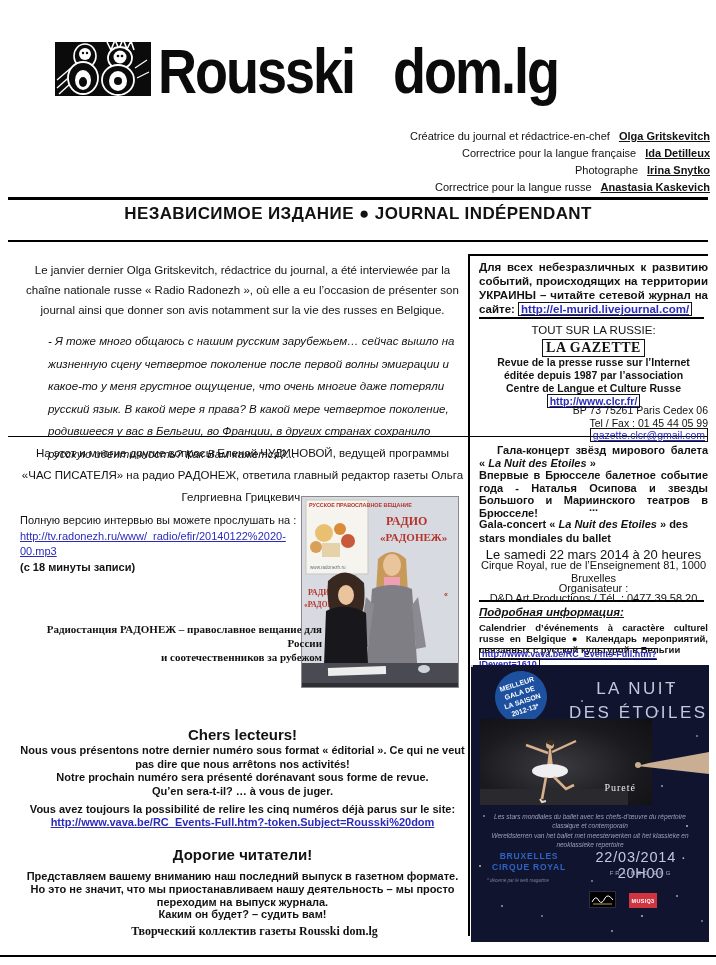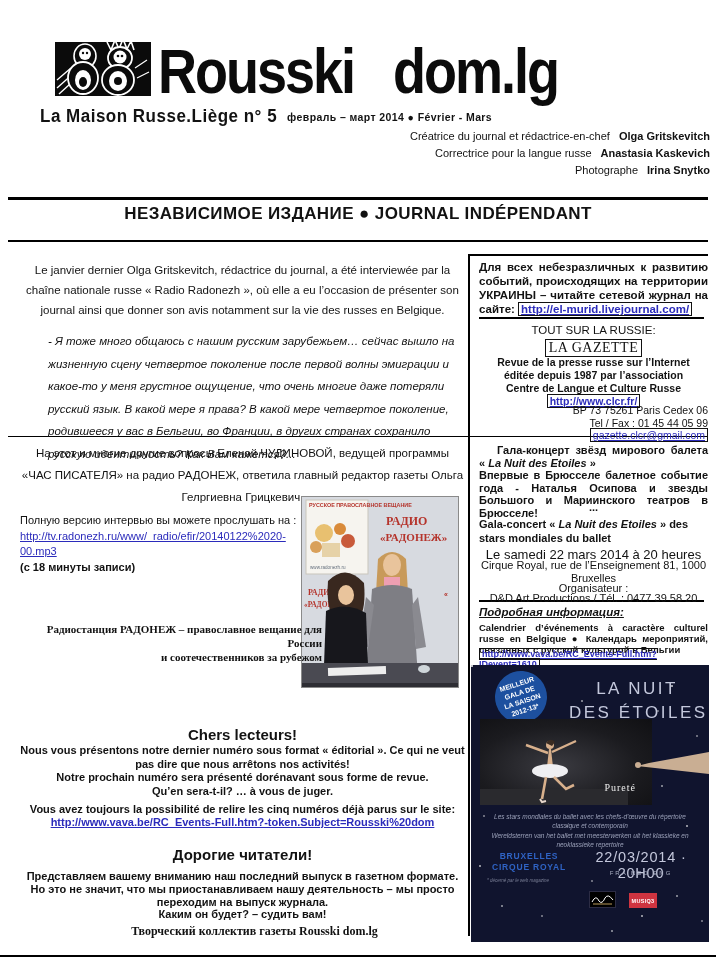--- a/index.html
+++ b/index.html
@@ -10,21 +10,21 @@
   
   .logo-box { position:absolute; left:55px; top:38px; width:96px; height:58px; }
   .masthead { position:absolute; left:158px; top:34px; font-weight:bold; font-size:54px;
               letter-spacing:-2px; word-spacing:26px; transform:scaleY(1.18); transform-origin:left top;
               color:#0b0b0b; white-space:nowrap; }
   .issue-line { position:absolute; left:40px; top:106px; white-space:nowrap; }
   .issue-name { font-weight:bold; font-size:17px; letter-spacing:0.5px; transform:scaleY(1.1); display:inline-block; }
   .issue-dates { font-weight:bold; font-size:10.5px; margin-left:10px; letter-spacing:0.4px; }
   .credits { position:absolute; right:6px; top:128px; text-align:right; font-size:11px; line-height:17px; }
   .credit-role { }
-  .credit-name { font-weight:bold; margin-left:9px; }
+  .credit-name { font-weight:bold; margin-left:9px;text-decoration:underline; }
 
   
   .hrule { position:absolute; background:#000; }
   .rule-top    { left:8px; right:8px; top:197px; height:3px; }
   .rule-banner { left:8px; right:8px; top:240px; height:2px; }
   .rule-mid    { left:8px; right:8px; top:436px; height:1px; }
   .rule-bottom { left:0;   right:0;   top:955px; height:2px; }
   .sidebar-top-rule { left:468px; right:8px; top:254px; height:2px; }
   .sidebar-sep1 { left:479px; right:12px; top:317px; height:2px; }
   .sidebar-sep3 { left:479px; right:12px; top:600px; height:2px; }
@@ -58,21 +58,21 @@
   a.lnk-bold { font-weight:bold; }
   .lnk-box { border:1px solid #111; padding:0 2px; }
 
   
   .right-col { position:absolute; left:479px; top:258px; width:229px; height:410px; }
   .right-col > div { position:absolute; width:229px; }
   .ukraine { top:2px; text-align:justify; font-weight:bold; font-size:11.5px; line-height:14px; }
   .tout { top:66px; text-align:center; font-size:11.5px; }
   .gazette-name-row { top:80px; text-align:center; }
   .gazette-name { display:inline-block; border:1px solid #111; padding:0 3px;
-                  font-family:"Liberation Serif","DejaVu Serif",serif; font-weight:normal; font-size:14px; letter-spacing:0.5px; }
+                  font-family:"Liberation Serif","DejaVu Serif",serif; font-weight:bold; font-size:14px; letter-spacing:0.5px; }
   .gazette-lines { top:98px; text-align:center; font-weight:bold; font-size:10.5px; line-height:13px; }
   .gazette-link-row { top:137px; text-align:center; font-size:10.5px; font-weight:bold; }
   .gazette-addr { top:146px; text-align:right; font-size:10.5px; line-height:12.5px; }
   .gala-ru-1 { top:186px; text-align:justify; font-weight:bold; font-size:11px; line-height:12.5px; text-indent:18px; }
   .gala-ru-2 { top:211px; text-align:justify; font-weight:bold; font-size:11px; line-height:12.5px; }
   .dots { top:243px; text-align:center; font-weight:bold; font-size:11px; }
   .gala-fr-title { top:260px; font-weight:bold; font-size:11px; line-height:13.5px; }
   .gala-when  { top:289px; text-align:center; font-size:13px; }
   .gala-where { top:301px; text-align:center; font-size:11px; line-height:12.5px; }
   .org-label { top:324px; text-align:center; font-size:11px; }
@@ -134,33 +134,33 @@
       <circle cx="65" cy="19" r="6.5" fill="#fff"></circle>
       <circle cx="63" cy="18" r="1.3" fill="#0b0b0b"></circle>
       <circle cx="67" cy="18" r="1.3" fill="#0b0b0b"></circle>
       <ellipse cx="63" cy="42" rx="16" ry="15" fill="#0b0b0b" stroke="#fff" stroke-width="1.8"></ellipse>
       <ellipse cx="63" cy="43" rx="9" ry="10" fill="#fff"></ellipse>
       <circle cx="63" cy="43" r="4" fill="#0b0b0b"></circle>
       <path d="M80 30 L92 22 M82 40 L94 34" stroke="#fff" stroke-width="1.2" fill="none"></path>
     </svg>
   </div>
   <div class="masthead">Rousski dom.lg</div>
-  <div class="issue-line">
-    <span class="issue-name">La Maison Russe.Liège n° 5</span><span class="issue-dates">февраль – март  2014  ● Février - Mars</span>
-  </div>
 
   <div class="credits">
     <div class="credit-row">
       <span class="credit-role">Créatrice du journal et rédactrice-en-chef</span><span class="credit-name">Olga Gritskevitch</span>
     </div>
     <div class="credit-row">
-      <span class="credit-role">Correctrice pour la langue russe</span><span class="credit-name">Anastasia Kaskevich</span>
+      <span class="credit-role">Correctrice pour la langue française</span><span class="credit-name">Ida Detilleux</span>
     </div>
     <div class="credit-row">
       <span class="credit-role">Photographe</span><span class="credit-name">Irina Snytko</span>
+    </div>
+    <div class="credit-row">
+      <span class="credit-role">Correctrice pour la langue russe</span><span class="credit-name">Anastasia Kaskevich</span>
     </div>
   </div>
 
   <div class="hrule rule-top"></div>
   <div class="banner-title">НЕЗАВИСИМОЕ ИЗДАНИЕ   ●   JOURNAL INDÉPENDANT</div>
   <div class="hrule rule-banner"></div>
   <div class="hrule rule-mid"></div>
   <div class="col-divider"></div>
   <div class="hrule sidebar-top-rule"></div>
   <div class="hrule sidebar-sep1"></div>

